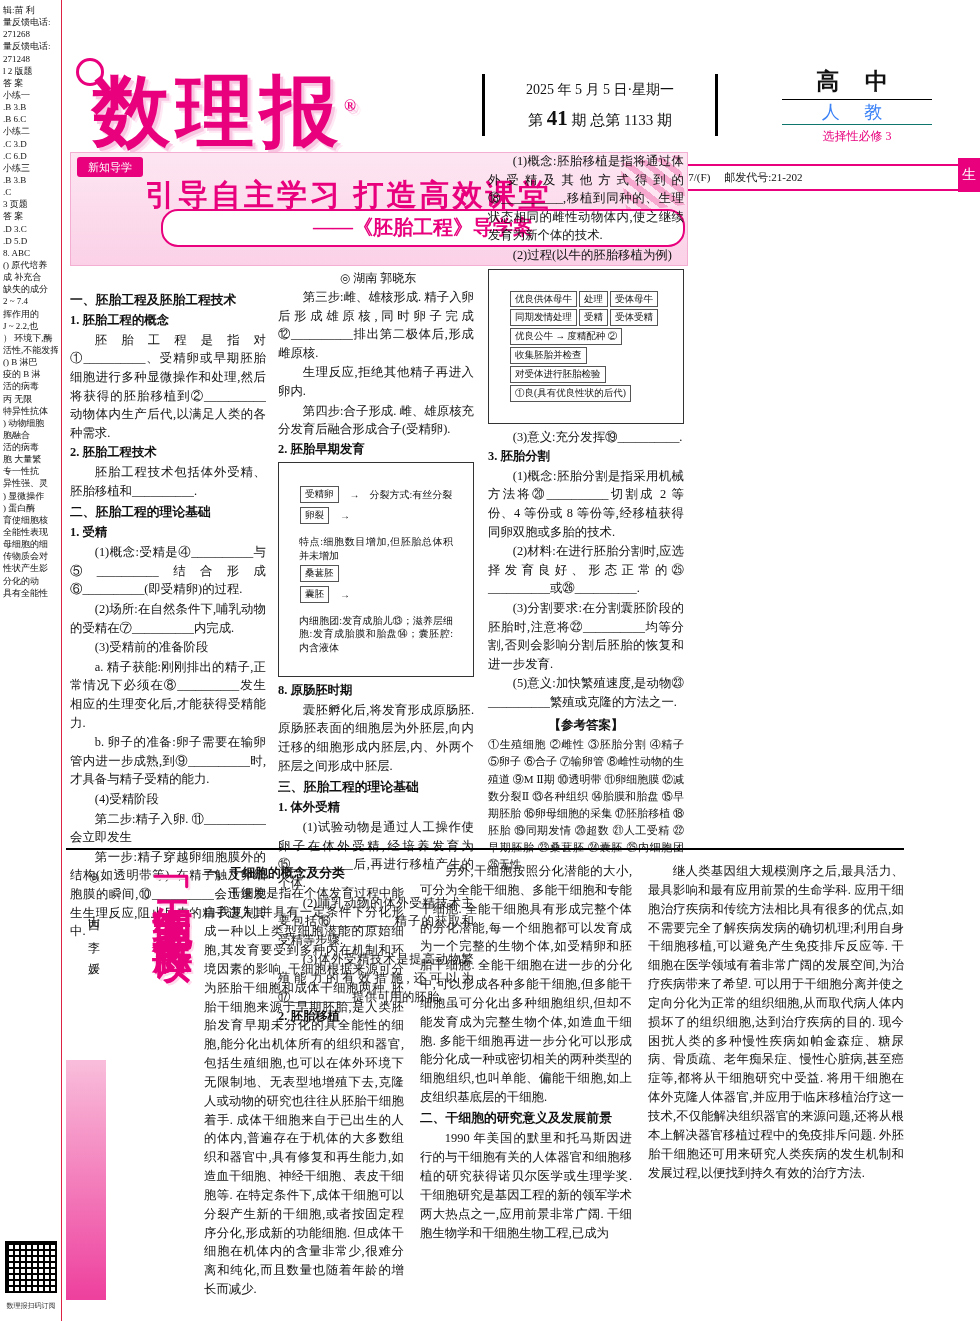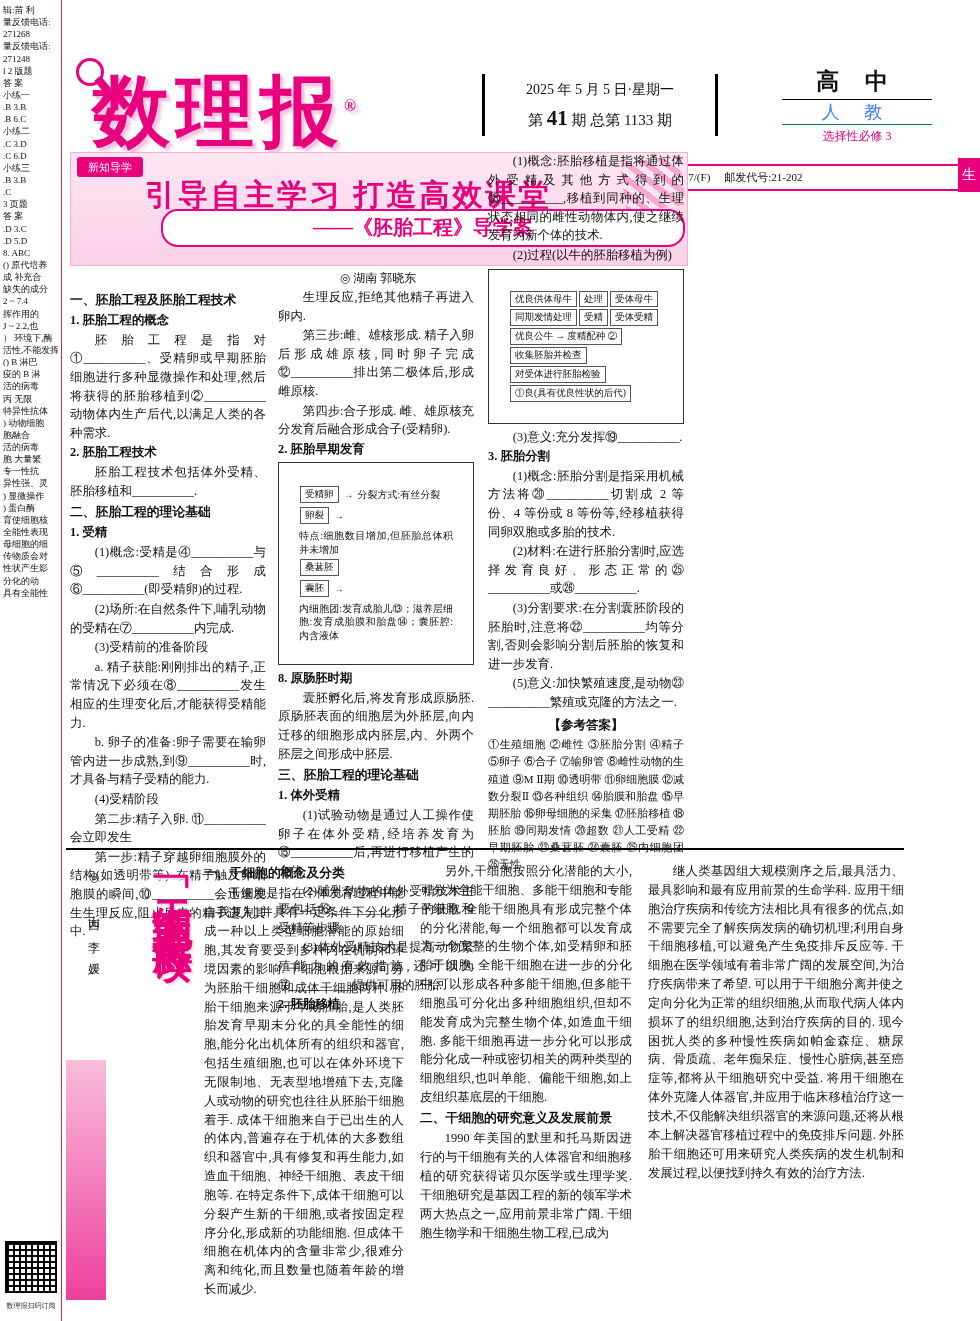--- a/index.html
+++ b/index.html
@@ -104,21 +104,21 @@
   .c1{left:70px;top:288px;width:196px;}
   .c2{left:278px;top:288px;width:196px;}
   .c3{left:488px;top:152px;width:196px;}
 
   .ans-title{font-weight:bold;text-align:center;margin:4px 0 2px;font-size:12.5px;}
   .ans{font-size:11px;line-height:1.55;text-align:justify;}
 
   
   .flow{border:1px solid #333;margin:4px 0;padding:20px;font-size:10px;line-height:1.35;}
   .flowbox{border:1px solid #555;display:inline-block;padding:1px 4px;margin:1px;font-size:9.5px;}
-  .flowrow{display:flex;align-items:center;gap:4px;margin:2px 0;flex-wrap:wrap;}
+  .flowrow{display:flex;align-items:center;gap:10px;margin:2px 0;flex-wrap:wrap;}
   .arrow{font-size:10px;}
 
   
   .hr-lower{position:absolute;left:66px;top:848px;width:838px;border-top:2px solid #000;}
   .vertical-title{
     position:absolute;left:104px;top:862px;width:96px;height:440px;
     writing-mode:vertical-rl;text-orientation:upright;
     font-size:40px;font-weight:bold;color:#e8007d;letter-spacing:6px;
     text-shadow:2px 2px 0 #ffd9ec;
   }
@@ -240,22 +240,22 @@
     <p>(2)场所:在自然条件下,哺乳动物的受精在⑦__________内完成.</p>
     <p>(3)受精前的准备阶段</p>
     <p>a. 精子获能:刚刚排出的精子,正常情况下必须在⑧__________发生相应的生理变化后,才能获得受精能力.</p>
     <p>b. 卵子的准备:卵子需要在输卵管内进一步成熟,到⑨__________时,才具备与精子受精的能力.</p>
     <p>(4)受精阶段</p>
     <p>第二步:精子入卵. ⑪__________会立即发生</p>
     <p>第一步:精子穿越卵细胞膜外的结构(如透明带等). 在精子触及卵细胞膜的瞬间,⑩__________会迅速发生生理反应,阻止后来的精子进入其中.</p>
   </div>
 
   <div class="col c2">
+    <p>第三步:雌、雄核形成. 精子入卵后形成雄原核,同时卵子完成⑫__________排出第二极体后,形成雌原核.</p>
     <p>生理反应,拒绝其他精子再进入卵内.</p>
-    <p>第三步:雌、雄核形成. 精子入卵后形成雄原核,同时卵子完成⑫__________排出第二极体后,形成雌原核.</p>
     <p>第四步:合子形成. 雌、雄原核充分发育后融合形成合子(受精卵).</p>
     <p class="sub">2. 胚胎早期发育</p>
     <div class="flow" id="flow-embryo">
         <div class="flowrow">
           <span class="flowbox">受精卵</span>
           <span class="arrow">→</span>
           <span>分裂方式:有丝分裂</span>
         </div>
         <div class="flowrow">
           <span class="flowbox">卵裂</span>

